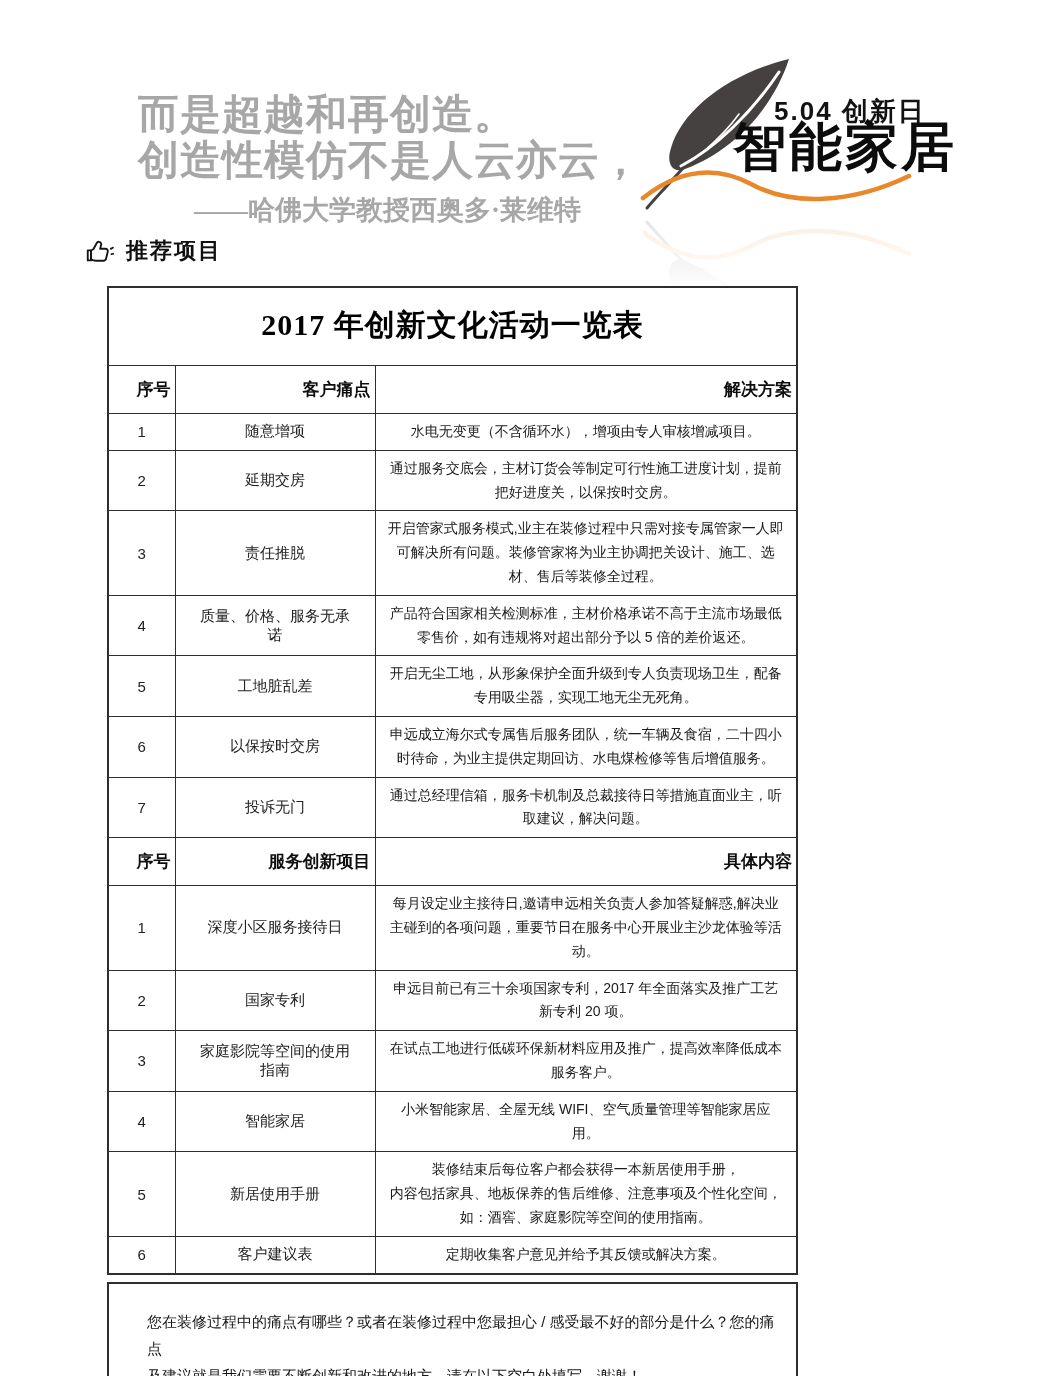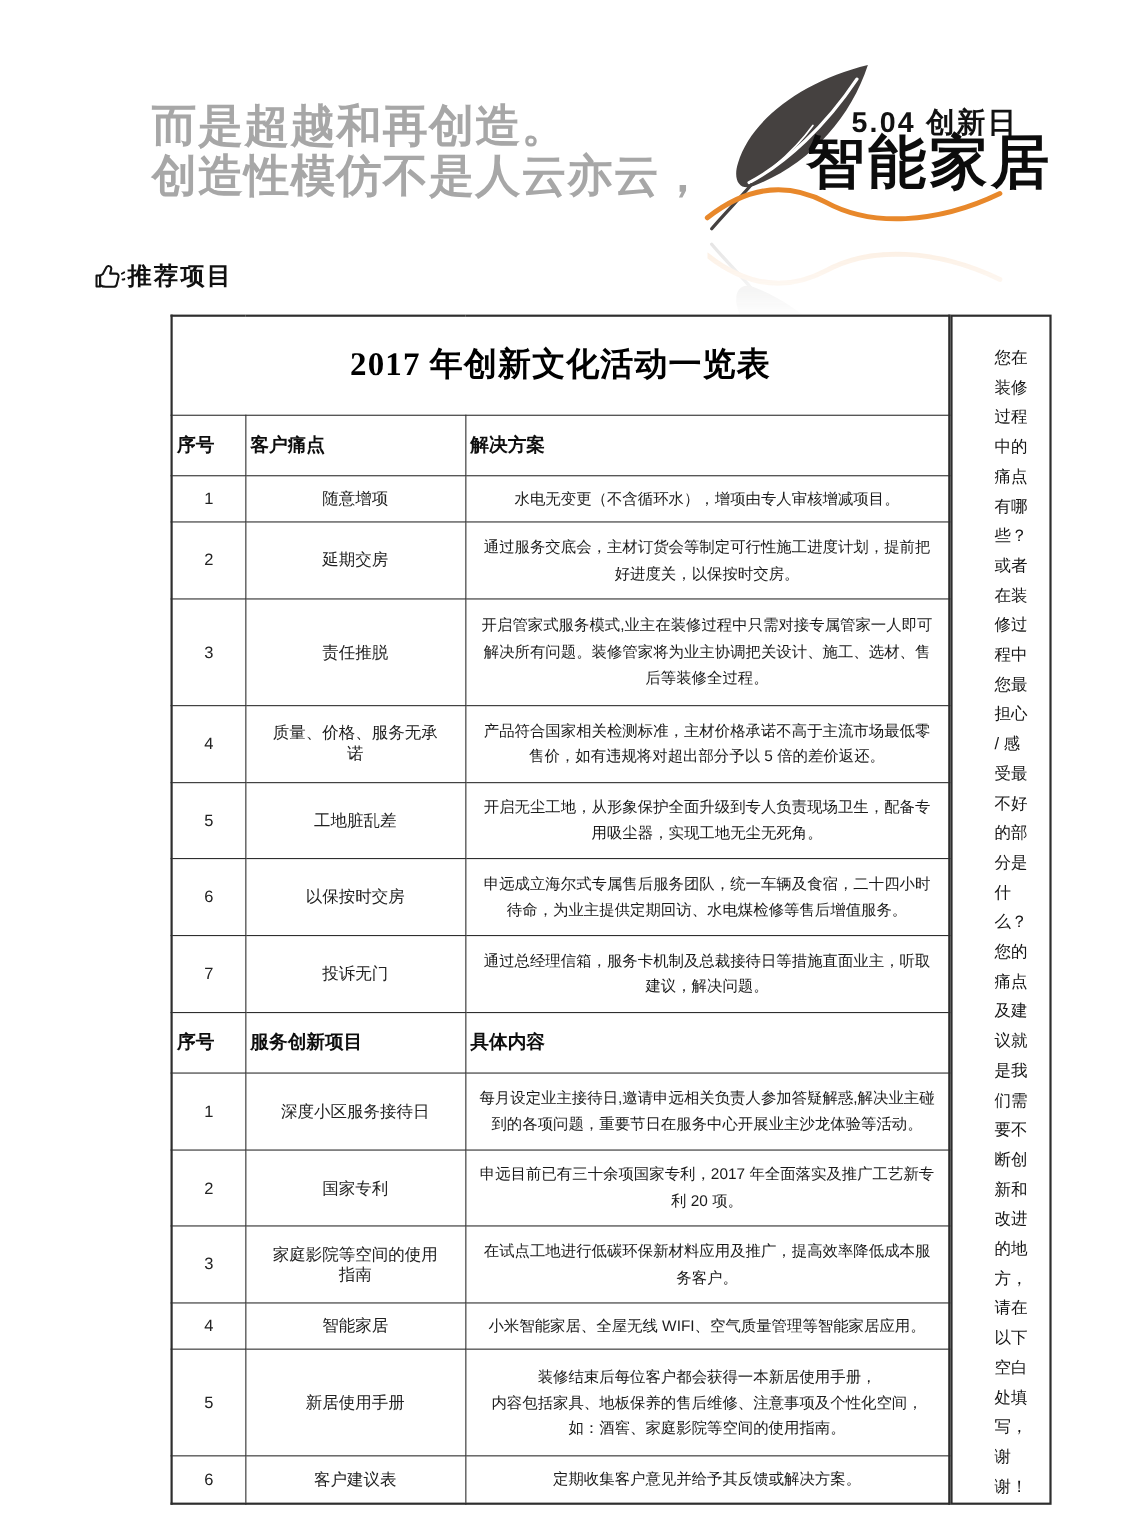--- a/index.html
+++ b/index.html
@@ -16,44 +16,45 @@
   .leaf-svg{position:absolute;left:0;top:0;width:158px;height:158px;}
   .swoosh-svg{position:absolute;left:-4px;top:102px;width:276px;height:58px;}
   .logo-day{position:absolute;left:131px;top:38px;font-size:26px;font-weight:bold;color:#121212;letter-spacing:2px;white-space:nowrap;text-align:center;}
   .logo-cn{position:absolute;left:90px;top:56px;font-size:53px;font-weight:900;color:#0c0c0c;letter-spacing:3px;white-space:nowrap;font-family:"Liberation Sans",sans-serif;}
   .logo-en{position:absolute;left:72px;top:106px;font-size:27px;font-weight:bold;color:#606060;letter-spacing:2px;white-space:nowrap;}
   .logo-reflection{position:absolute;left:0;top:158px;width:276px;height:160px;transform:scaleY(-1);opacity:.15;filter:blur(.7px);
     -webkit-mask-image:linear-gradient(to bottom,transparent 52%,#000 100%);mask-image:linear-gradient(to bottom,transparent 52%,#000 100%);}
   .logo-reflection .leaf-svg{left:0;top:0;}
   .logo-reflection .swoosh-svg{left:-4px;top:102px;}
   
-  .section-head{position:absolute;left:84px;top:236px;display:flex;gap:2px;}
+  .section-head{position:absolute;left:84px;top:236px;display:flex;gap:12px;}
   .thumb-icon{width:30px;height:30px;}
   .section-title{font-size:22px;font-weight:bold;color:#101010;letter-spacing:2px;}
   
-  .doc-column{position:absolute;left:107px;top:286px;width:801px;bottom:8px;display:flex;flex-direction:row;margin-left:48px;}
+  .doc-column{position:absolute;left:107px;top:286px;width:691px;bottom:8px;display:flex;flex-direction:column;}
   table.main-table{border-collapse:collapse;width:100%;table-layout:fixed;border:2px solid #2e2e2e;}
   .main-table td{border:1px solid #2e2e2e;vertical-align:middle;}
   .tbl-title{font-family:"Liberation Serif",serif;font-weight:bold;font-size:30px;text-align:center;padding:17px 0 19px;letter-spacing:1px;color:#000;}
-  .hdr-cell{font-weight:bold;font-size:17px;text-align:left;padding:12px 4px;color:#0e0e0e;}
+  .hdr-cell{font-weight:bold;font-size:17px;text-align:right;padding:12px 4px;color:#0e0e0e;}
   .col-idx{text-align:center;font-size:15px;padding:6px 4px;color:#222;}
   .col-item{text-align:center;font-size:15px;padding:6px 23px;color:#222;}
   .col-desc{text-align:center;font-size:14px;line-height:1.7;padding:6px 12px;white-space:pre-line;color:#1a1a1a;}
   .gap{height:7px;flex:0 0 auto;}
   .feedback-box{flex:1;border:2px solid #2e2e2e;padding:24px 20px 0 38px;box-sizing:border-box;}
   .feedback-text{margin:0;font-size:15px;line-height:1.8;white-space:pre-line;color:#161616;}
 </style>
 </head>
 <body>
 
 <div class="page">
 
   <div class="quote">
     <div class="q-line">而是超越和再创造。</div>
     <div class="q-line">创造性模仿不是人云亦云，</div>
+    <div class="q-attr">——哈佛大学教授西奥多·莱维特</div>
   </div>
 
   <div class="logo">
     <svg class="leaf-svg" viewBox="0 0 158 158">
       <path d="M146 3 C 88 17, 40 52, 28 92 C 23 107, 29 118, 42 113 C 92 94, 130 52, 146 3 Z" fill="#454140"></path>
       <path d="M38 110 C 72 92, 108 58, 136 16" stroke="#ffffff" stroke-width="3" fill="none" stroke-linecap="round"></path>
       <path d="M60 96 C 74 84, 86 72, 96 58" stroke="#ffffff" stroke-width="1.6" fill="none" stroke-linecap="round"></path>
       <path d="M40 112 C 28 126, 14 140, 4 152" stroke="#454140" stroke-width="3" fill="none" stroke-linecap="round"></path>
     </svg>
     <svg class="swoosh-svg" viewBox="0 0 276 58">

